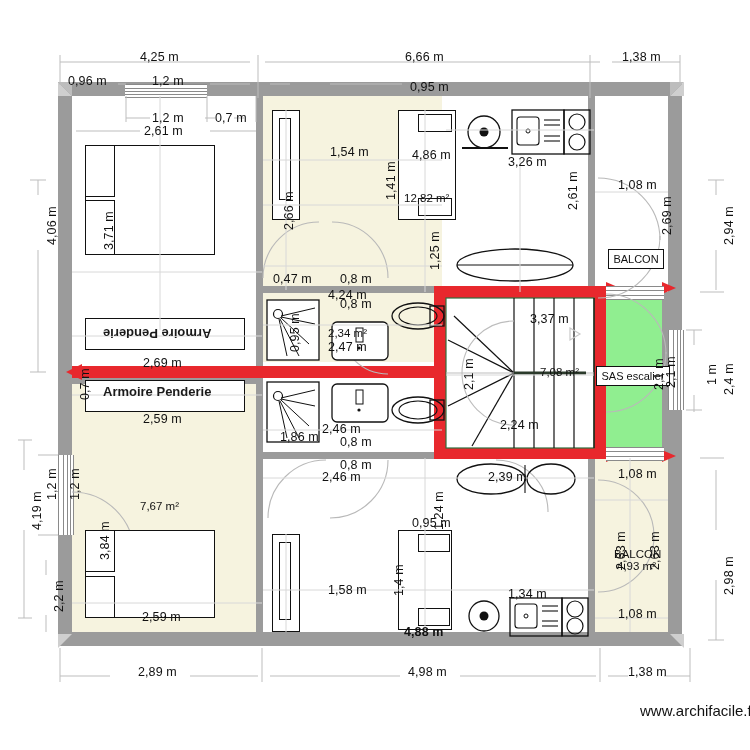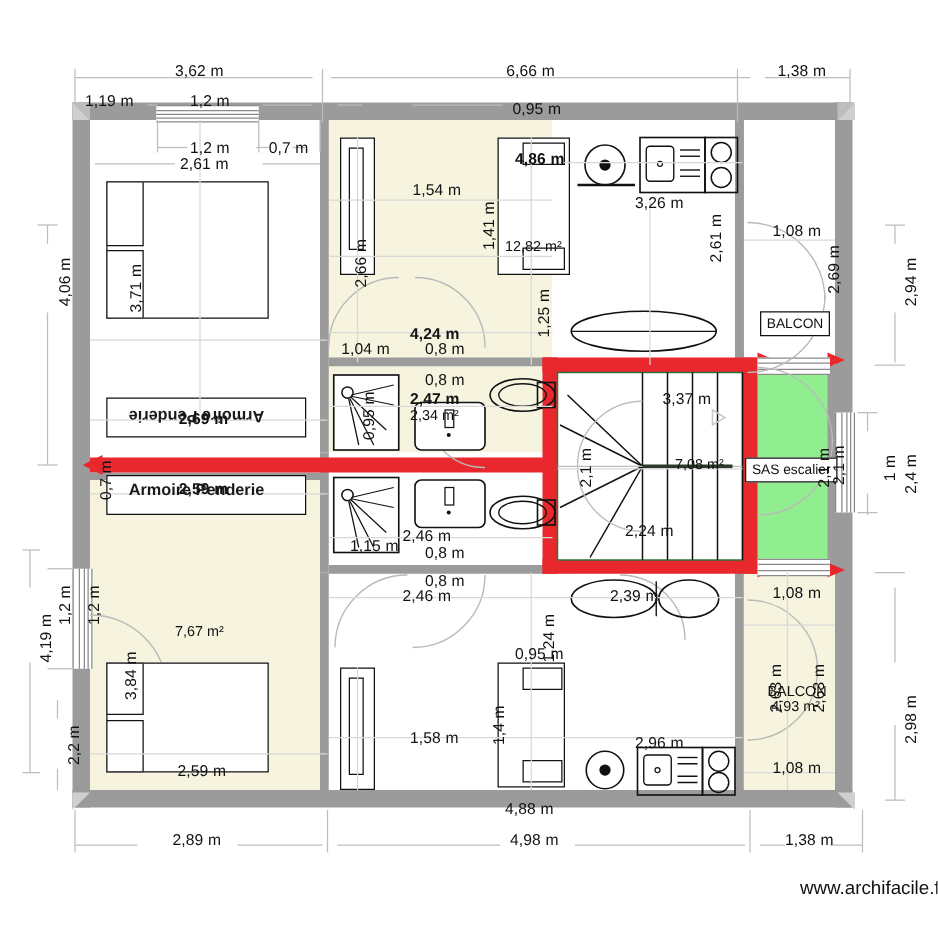--- a/index.html
+++ b/index.html
@@ -19,21 +19,21 @@
   .fill-white{background:#ffffff;}
   .fill-green{background:#90ee90;}
 
   
   .furn{border:1.3px solid #111;background:#fff;}
   .furn-t{border:1px solid #111;background:#fff;}
 
   
   .dim{position:absolute;font-size:12.5px;color:#111;white-space:nowrap;
        letter-spacing:.1px;}
-  .dim.b{font-weight:bold;}
+  .dim.b{font-weight:normal;margin-top:28px;}
   .dim.v{transform-origin:left top;transform:rotate(-90deg);}
   .area{position:absolute;font-size:11.5px;color:#111;white-space:nowrap;}
   .lbl-box{position:absolute;border:1px solid #111;background:#fff;
            font-size:11px;display:flex;align-items:center;justify-content:center;
            white-space:nowrap;color:#111;}
   .flip{transform:rotate(180deg);}
   .wm{position:absolute;font-size:15px;color:#111;}
 
   
   .win{position:absolute;background:#fff;border-top:1px solid #8a8a8a;
@@ -385,24 +385,24 @@
       <line x1="160" y1="96" x2="160" y2="330"></line>
       <line x1="286" y1="110" x2="286" y2="290"></line>
       <line x1="286" y1="534" x2="286" y2="632"></line>
       <line x1="425" y1="110" x2="425" y2="292"></line>
       <line x1="520" y1="160" x2="520" y2="292"></line>
       <line x1="425" y1="458" x2="425" y2="632"></line>
       <line x1="630" y1="458" x2="630" y2="632"></line>
     </g>
   </svg>
 
-  <div class="dim" style="left:140px;top:50px;">3,62 m</div>
+  <div class="dim" style="left:140px;top:50px;">4,25 m</div>
   <div class="dim" style="left:405px;top:50px;">6,66 m</div>
   <div class="dim" style="left:622px;top:50px;">1,38 m</div>
-  <div class="dim" style="left:68px;top:74px;">1,19 m</div>
+  <div class="dim" style="left:68px;top:74px;">0,96 m</div>
   <div class="dim" style="left:152px;top:74px;">1,2 m</div>
   <div class="dim" style="left:410px;top:80px;">0,95 m</div>
   <div class="dim" style="left:152px;top:111px;">1,2 m</div>
   <div class="dim" style="left:215px;top:111px;">0,7 m</div>
   <div class="dim" style="left:144px;top:124px;">2,61 m</div>
 
   <div class="dim" style="left:138px;top:665px;">2,89 m</div>
   <div class="dim" style="left:408px;top:665px;">4,98 m</div>
   <div class="dim" style="left:628px;top:665px;">1,38 m</div>
 
@@ -425,28 +425,28 @@
   <div class="dim" style="left:330px;top:145px;">1,54 m</div>
   <div class="dim v" style="left:384px;top:200px;">1,41 m</div>
   <div class="dim v" style="left:282px;top:230px;">2,66 m</div>
   <div class="dim b" style="left:412px;top:120px;">4,86 m</div>
   <div class="dim" style="left:508px;top:155px;">3,26 m</div>
   <div class="dim v" style="left:566px;top:210px;">2,61 m</div>
   <div class="dim v" style="left:428px;top:270px;">1,25 m</div>
   <div class="area" style="left:404px;top:192px;">12,82 m²</div>
 
   <div class="dim b" style="left:328px;top:260px;">4,24 m</div>
-  <div class="dim" style="left:273px;top:272px;">1,04 m</div>
+  <div class="dim" style="left:273px;top:272px;">0,47 m</div>
   <div class="dim" style="left:340px;top:272px;">0,8 m</div>
   <div class="dim" style="left:340px;top:297px;">0,8 m</div>
   <div class="dim b" style="left:328px;top:312px;">2,47 m</div>
   <div class="area" style="left:328px;top:327px;">2,34 m²</div>
   <div class="dim v" style="left:288px;top:352px;">0,95 m</div>
   <div class="dim" style="left:322px;top:422px;">2,46 m</div>
-  <div class="dim" style="left:280px;top:430px;">1,15 m</div>
+  <div class="dim" style="left:280px;top:430px;">1,86 m</div>
   <div class="dim" style="left:340px;top:435px;">0,8 m</div>
   <div class="dim" style="left:340px;top:458px;">0,8 m</div>
   <div class="dim" style="left:322px;top:470px;">2,46 m</div>
 
   <div class="dim" style="left:530px;top:312px;">3,37 m</div>
   <div class="dim" style="left:500px;top:418px;">2,24 m</div>
   <div class="dim v" style="left:462px;top:390px;">2,1 m</div>
   <div class="area" style="left:540px;top:366px;">7,08 m²</div>
 
   <div class="lbl-box" style="left:596px;top:366px;width:72px;height:18px;">SAS escalier</div>
@@ -466,20 +466,20 @@
 
   <div class="dim v" style="left:98px;top:560px;">3,84 m</div>
   <div class="dim" style="left:142px;top:610px;">2,59 m</div>
   <div class="area" style="left:140px;top:500px;">7,67 m²</div>
 
   <div class="dim" style="left:488px;top:470px;">2,39 m</div>
   <div class="dim v" style="left:432px;top:530px;">1,24 m</div>
   <div class="dim" style="left:412px;top:516px;">0,95 m</div>
   <div class="dim v" style="left:392px;top:596px;">1,4 m</div>
   <div class="dim" style="left:328px;top:583px;">1,58 m</div>
-  <div class="dim" style="left:404px;top:640px;">4,88 m</div>
-  <div class="dim" style="left:508px;top:587px;">2,96 m</div>
+  <div class="dim" style="left:404px;top:625px;font-weight:bold;">4,88 m</div>
+  <div class="dim" style="left:508px;top:587px;">1,34 m</div>
 
   <div class="abs flip" style="left:103px;top:326px;font-size:13px;font-weight:bold;">Armoire Penderie</div>
   <div class="abs" style="left:103px;top:384px;font-size:13px;font-weight:bold;">Armoire Penderie</div>
 
   <div class="wm" style="left:640px;top:702px;">www.archifacile.fr</div>
 </div>
 
 </body></html>

